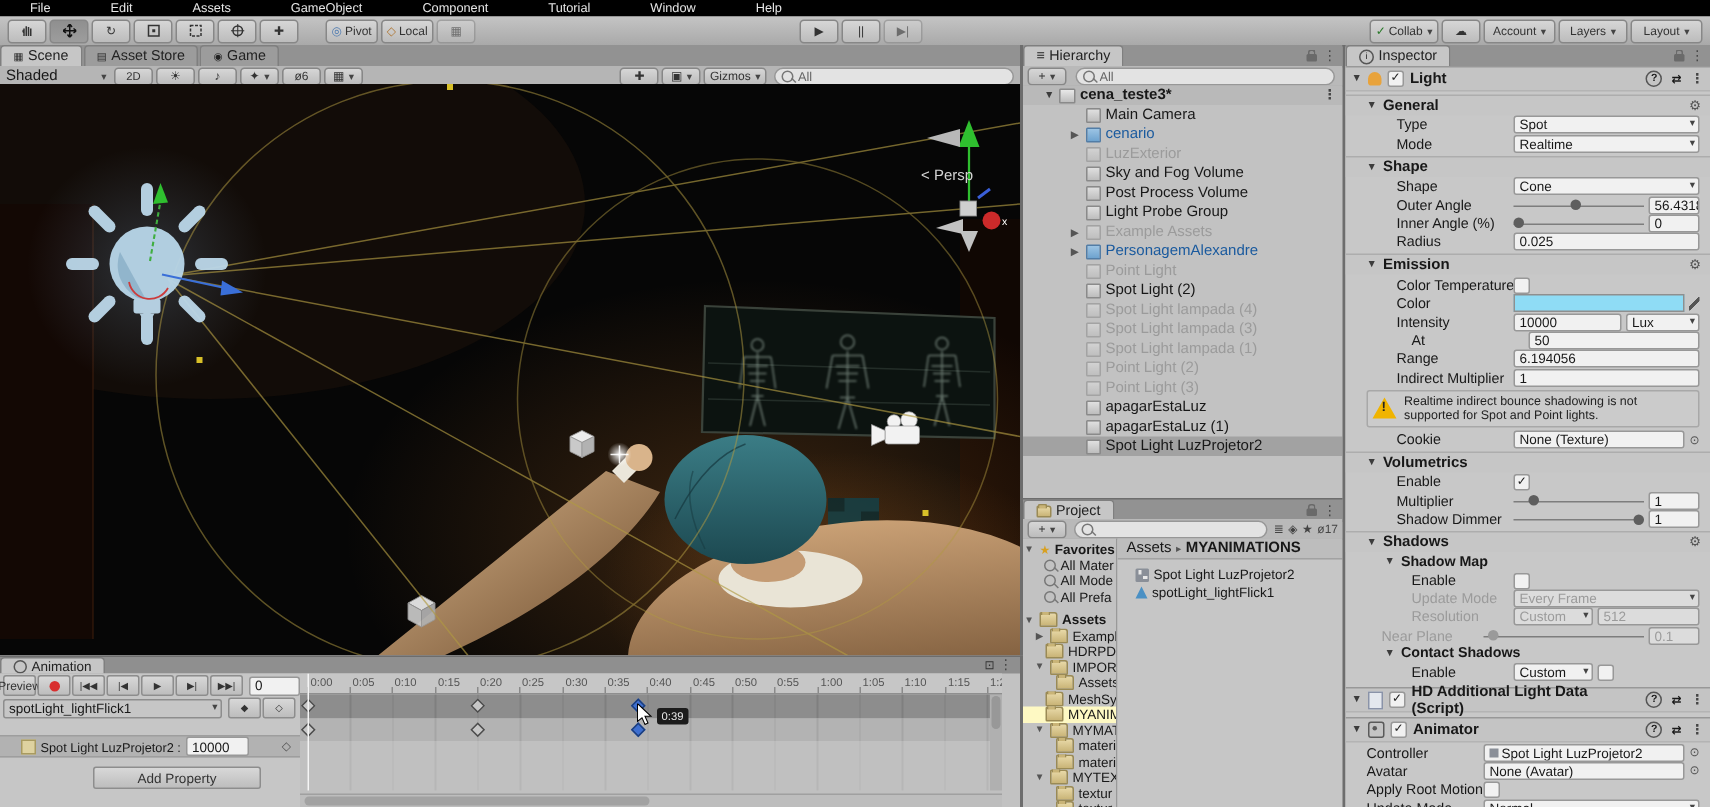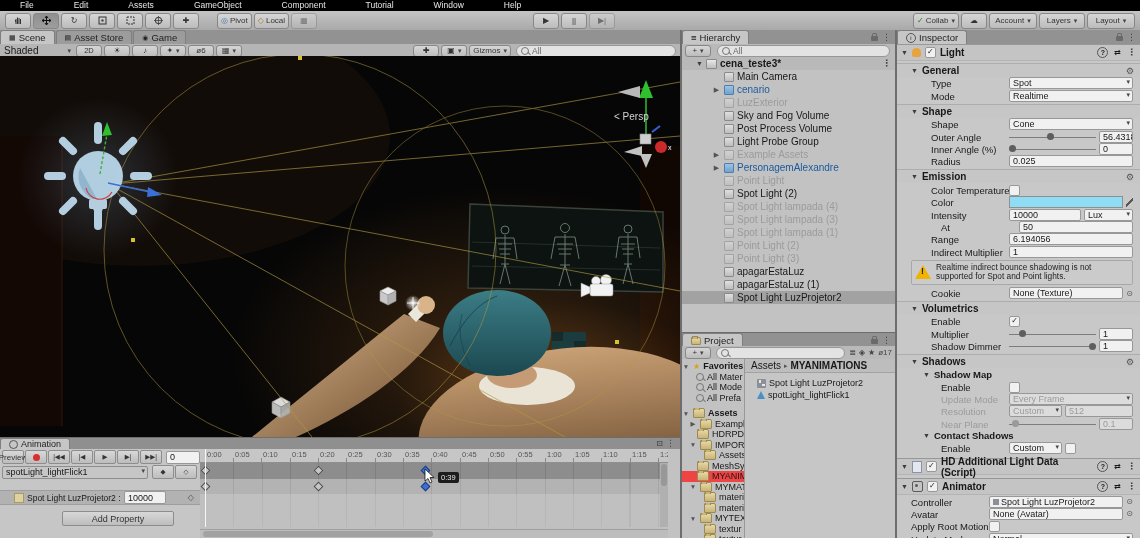--- a/index.html
+++ b/index.html
@@ -40,21 +40,21 @@
   .hrow .ar{width:9px;flex:none;font-size:7px;color:#555;text-align:center}
   .go{width:8px;height:8px;flex:none;border:1px solid #8a8a8a;background:linear-gradient(#e0e0e0,#bdbdbd);border-radius:1px}
   .go.pf{background:linear-gradient(#9cc4e4,#6ea3cf);border-color:#527da6}
   .hrow.dis{color:#9b9b9b}.hrow.dis .go{opacity:.55}
   .hrow.pfx{color:#1a5a9e}
   .hrow.sel{background:#a2a2a2}
   
   .prow{height:10.5px;display:flex;align-items:center;gap:3px;white-space:nowrap;overflow:hidden;font-size:9px}
   .fold{width:10px;height:8px;flex:none;background:linear-gradient(#e8d9a8,#c9b477);border:1px solid #9a8a55;border-radius:1px 2px 1px 1px;position:relative}
   .fold::before{content:"";position:absolute;top:-2px;left:0;width:4px;height:2px;background:#c9b477;border:1px solid #9a8a55;border-bottom:none;border-radius:1px 1px 0 0}
-  .prow.sel{background:#ef4444}
+  .prow.sel{background:#fef9c3}
   .prow .ar{width:8px;flex:none;font-size:6.5px;color:#555;text-align:center}
   
   .insp{position:absolute;left:897px;top:44px;width:243px;height:494px;background:#c8c8c8;overflow:hidden}
   .chead{height:15px;display:flex;align-items:center;gap:4px;background:#c4c4c4;border-top:1px solid #989898;border-bottom:1px solid #b4b4b4;padding:0 4px;font-weight:bold;font-size:10px}
   .sect{height:13px;display:flex;align-items:center;gap:4px;background:#c6c6c6;border-top:1px solid #adadad;font-weight:bold;padding-left:14px;font-size:10px;margin-top:2px}
   .ssect{height:12px;display:flex;align-items:center;gap:4px;font-weight:bold;padding-left:26px;font-size:9.5px}
   .tri{font-size:7px;color:#3c3c3c}
   .irow{height:12.4px;display:flex;align-items:flex-end;padding-left:34px;font-size:9.5px}
   .irow .lbl{flex:0 0 78px;overflow:hidden;white-space:nowrap}
   .irow .ctl{flex:1;display:flex;align-items:center;gap:3px;margin-right:7px;min-width:0}
@@ -828,21 +828,21 @@
           <span class="fld dd">Every Frame</span>
         </span>
       </div>
     <div class="irow off" style="padding-left:44px">
         <span class="lbl" style="flex-basis:68px">Resolution</span>
         <span class="ctl">
           <span class="fld dd fxw" style="width:38px">Custom</span>
           <span class="fld">512</span>
         </span>
       </div>
-    <div class="irow off" style="padding-left:44px">
+    <div class="irow off" style="padding-left:24px">
         <span class="lbl" style="flex-basis:68px">Near Plane</span>
         <span class="ctl">
           <span class="sl">
             <span class="tk"></span>
             <span class="th" style="left:3%"></span>
           </span>
           <span class="fld fxw" style="width:26px">0.1</span>
         </span>
       </div>
     <div class="ssect">

